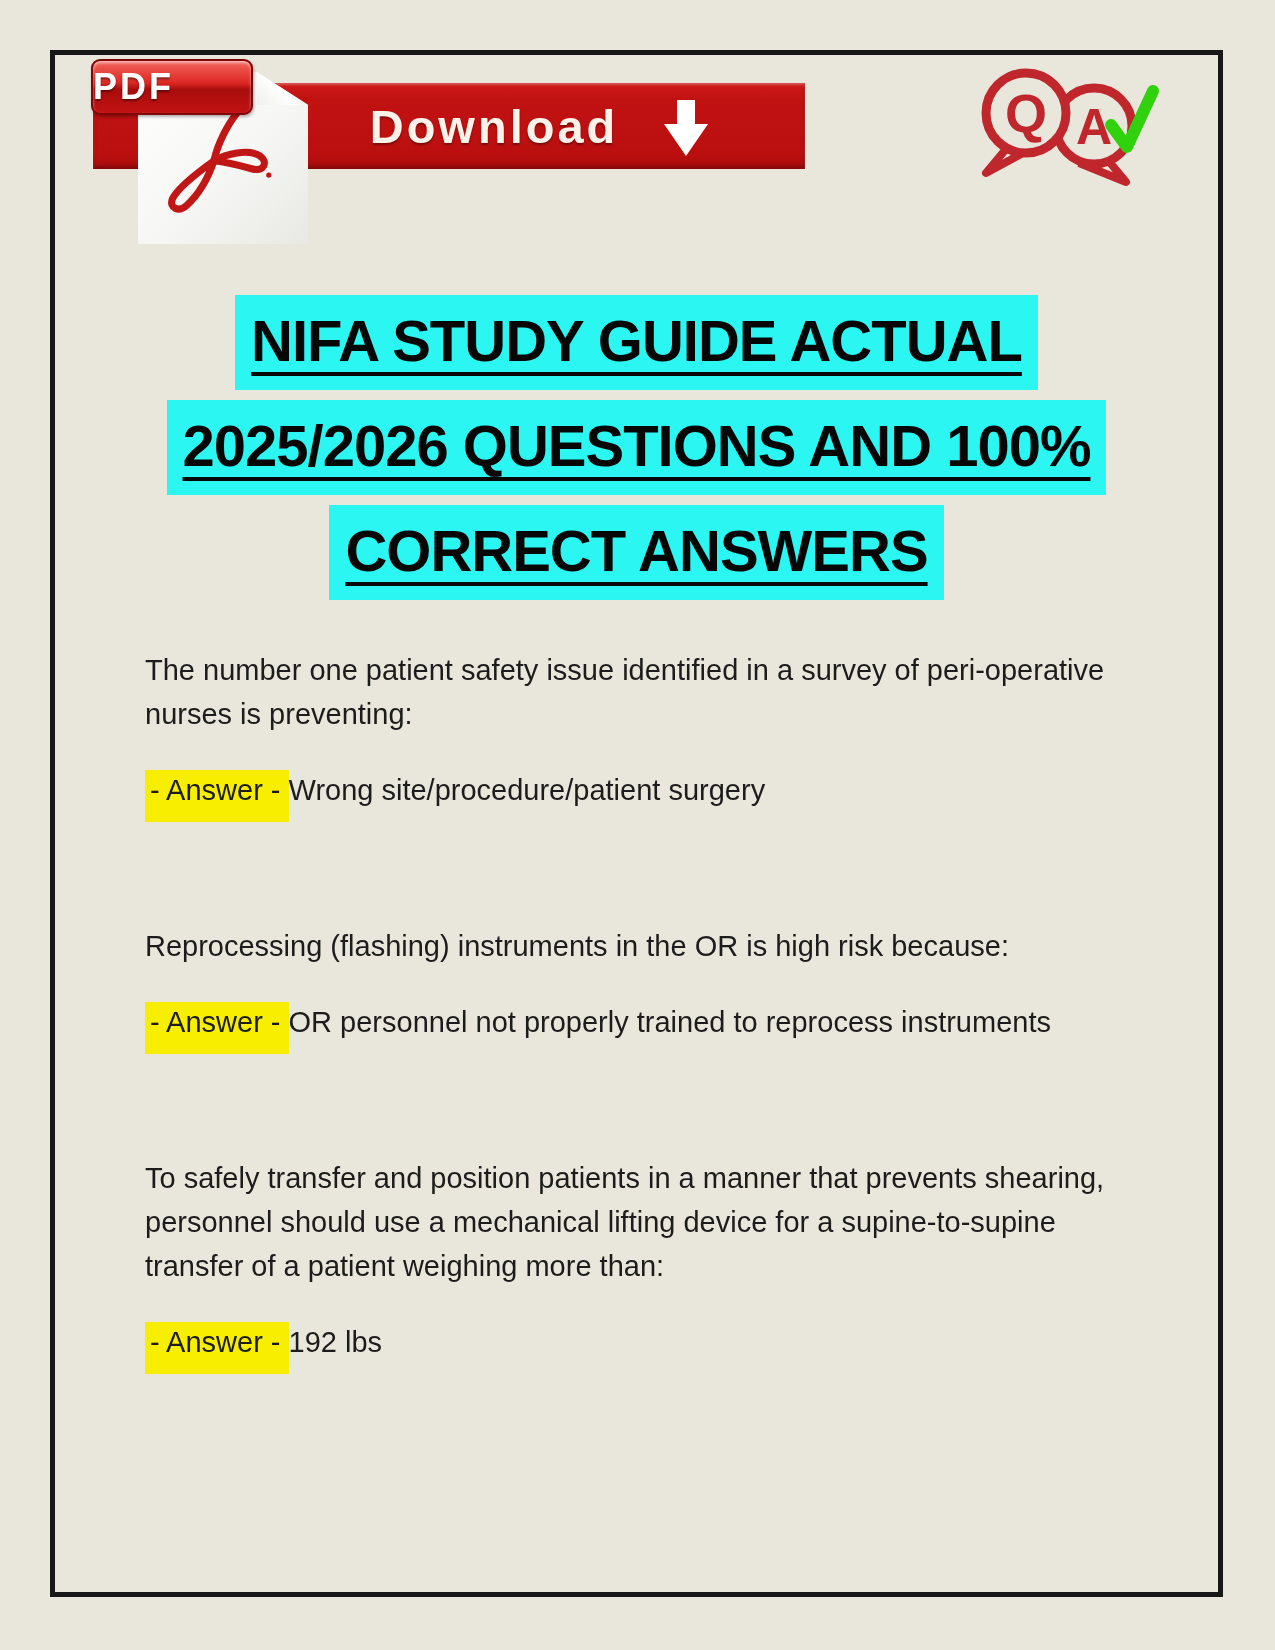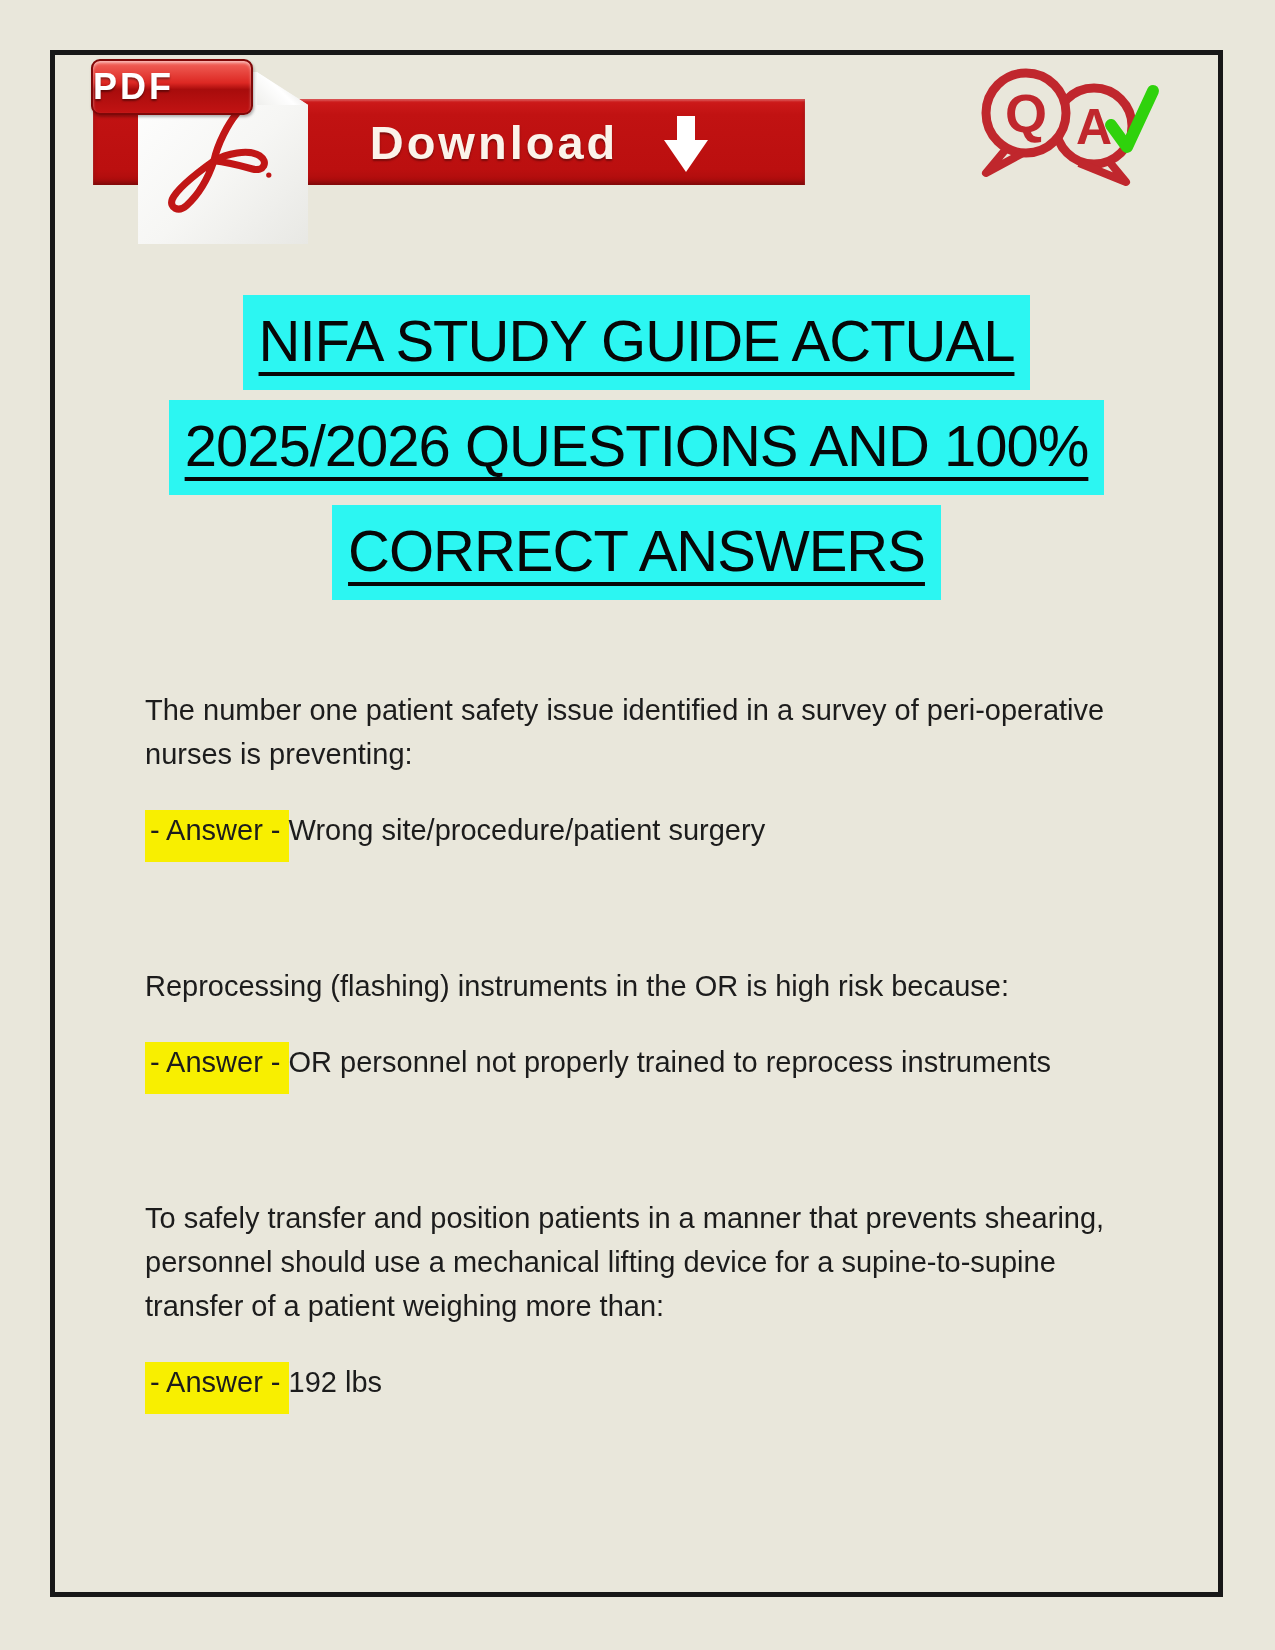--- a/index.html
+++ b/index.html
@@ -14,21 +14,21 @@
     position: absolute;
     left: 50px; top: 50px;
     width: 1173px; height: 1547px;
     border: 5px solid #181818;
     background: #e9e7db;
   }
   
   .header { position: relative; height: 240px; }
   .banner {
     position: absolute;
-    left: 38px; top: 44px;
+    left: 38px; top: 28px;
     width: 712px; height: 86px;
     background: linear-gradient(180deg, #cf1b1b 0%, #c11212 18%, #bb0f0f 82%, #a90c0c 100%);
     box-shadow: inset 0 2px 2px rgba(255,255,255,.25), inset 0 -3px 4px rgba(0,0,0,.25);
     display: flex; align-items: center; justify-content: center;
     gap: 46px; padding-left: 180px;
     cursor: pointer;
   }
   .download-label {
     color: #fbf3ea;
     font-size: 47px; font-weight: bold;
@@ -68,30 +68,30 @@
   }
   .qa-logo { position: absolute; left: 918px; top: 8px; width: 188px; height: 126px; }
   .qa-logo text { font-family: "Liberation Sans", sans-serif; font-weight: bold; }
   
   .title-block { text-align: center; padding: 0 40px; }
   .title-line { margin-bottom: 10px; }
   .title-highlight {
     display: inline-block;
     background: #2cf6f2;
     color: #070707;
-    font-size: 58px; font-weight: normal;
+    font-size: 58px; font-weight: bold;
     letter-spacing: -1px;
     padding: 12px 16px 16px 16px;
     text-decoration: underline;
     text-decoration-thickness: 4px;
     text-underline-offset: 11px;
   }
   
   .qa-body {
-    margin-top: 88px;
+    margin-top: 48px;
     padding-left: 90px;
     width: 1090px;
     color: #1c1c1c;
     font-size: 29px;
     line-height: 44px;
   }
   .qa-item { margin-bottom: 110px; }
   .question-text { margin-bottom: 30px; max-width: 995px; }
   .answer-line { line-height: 48px; }
   .answer-label {

